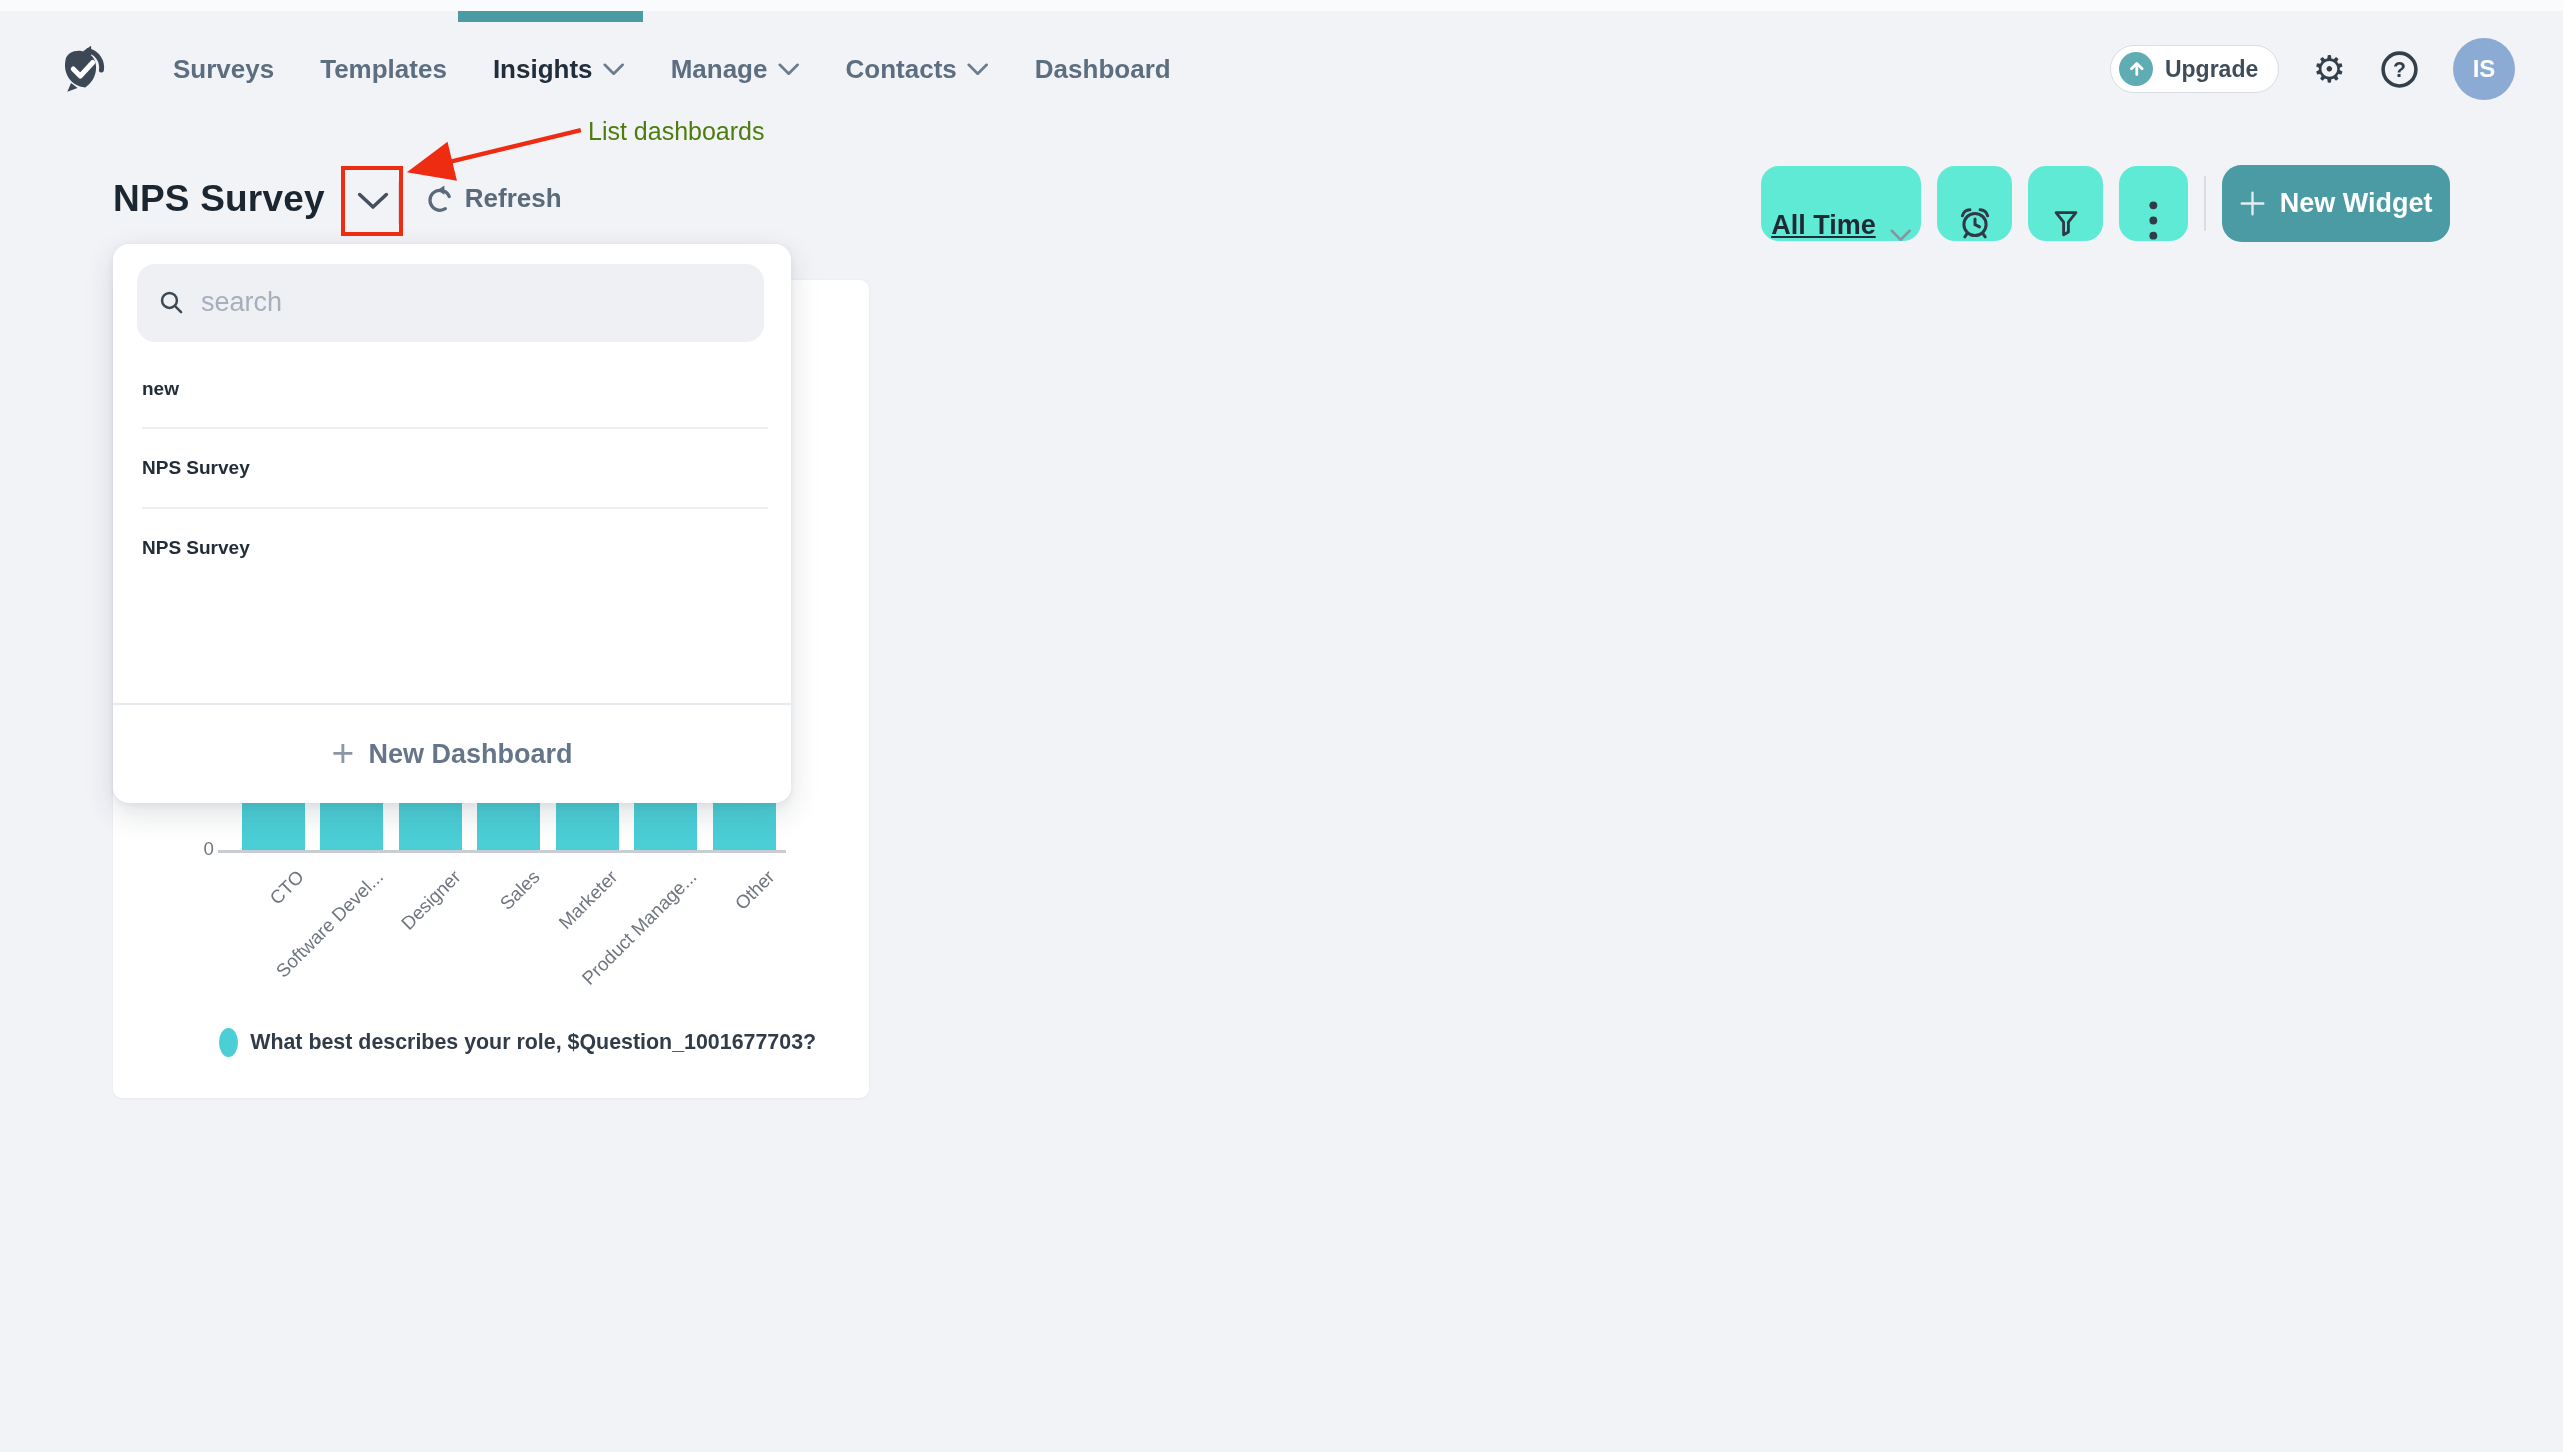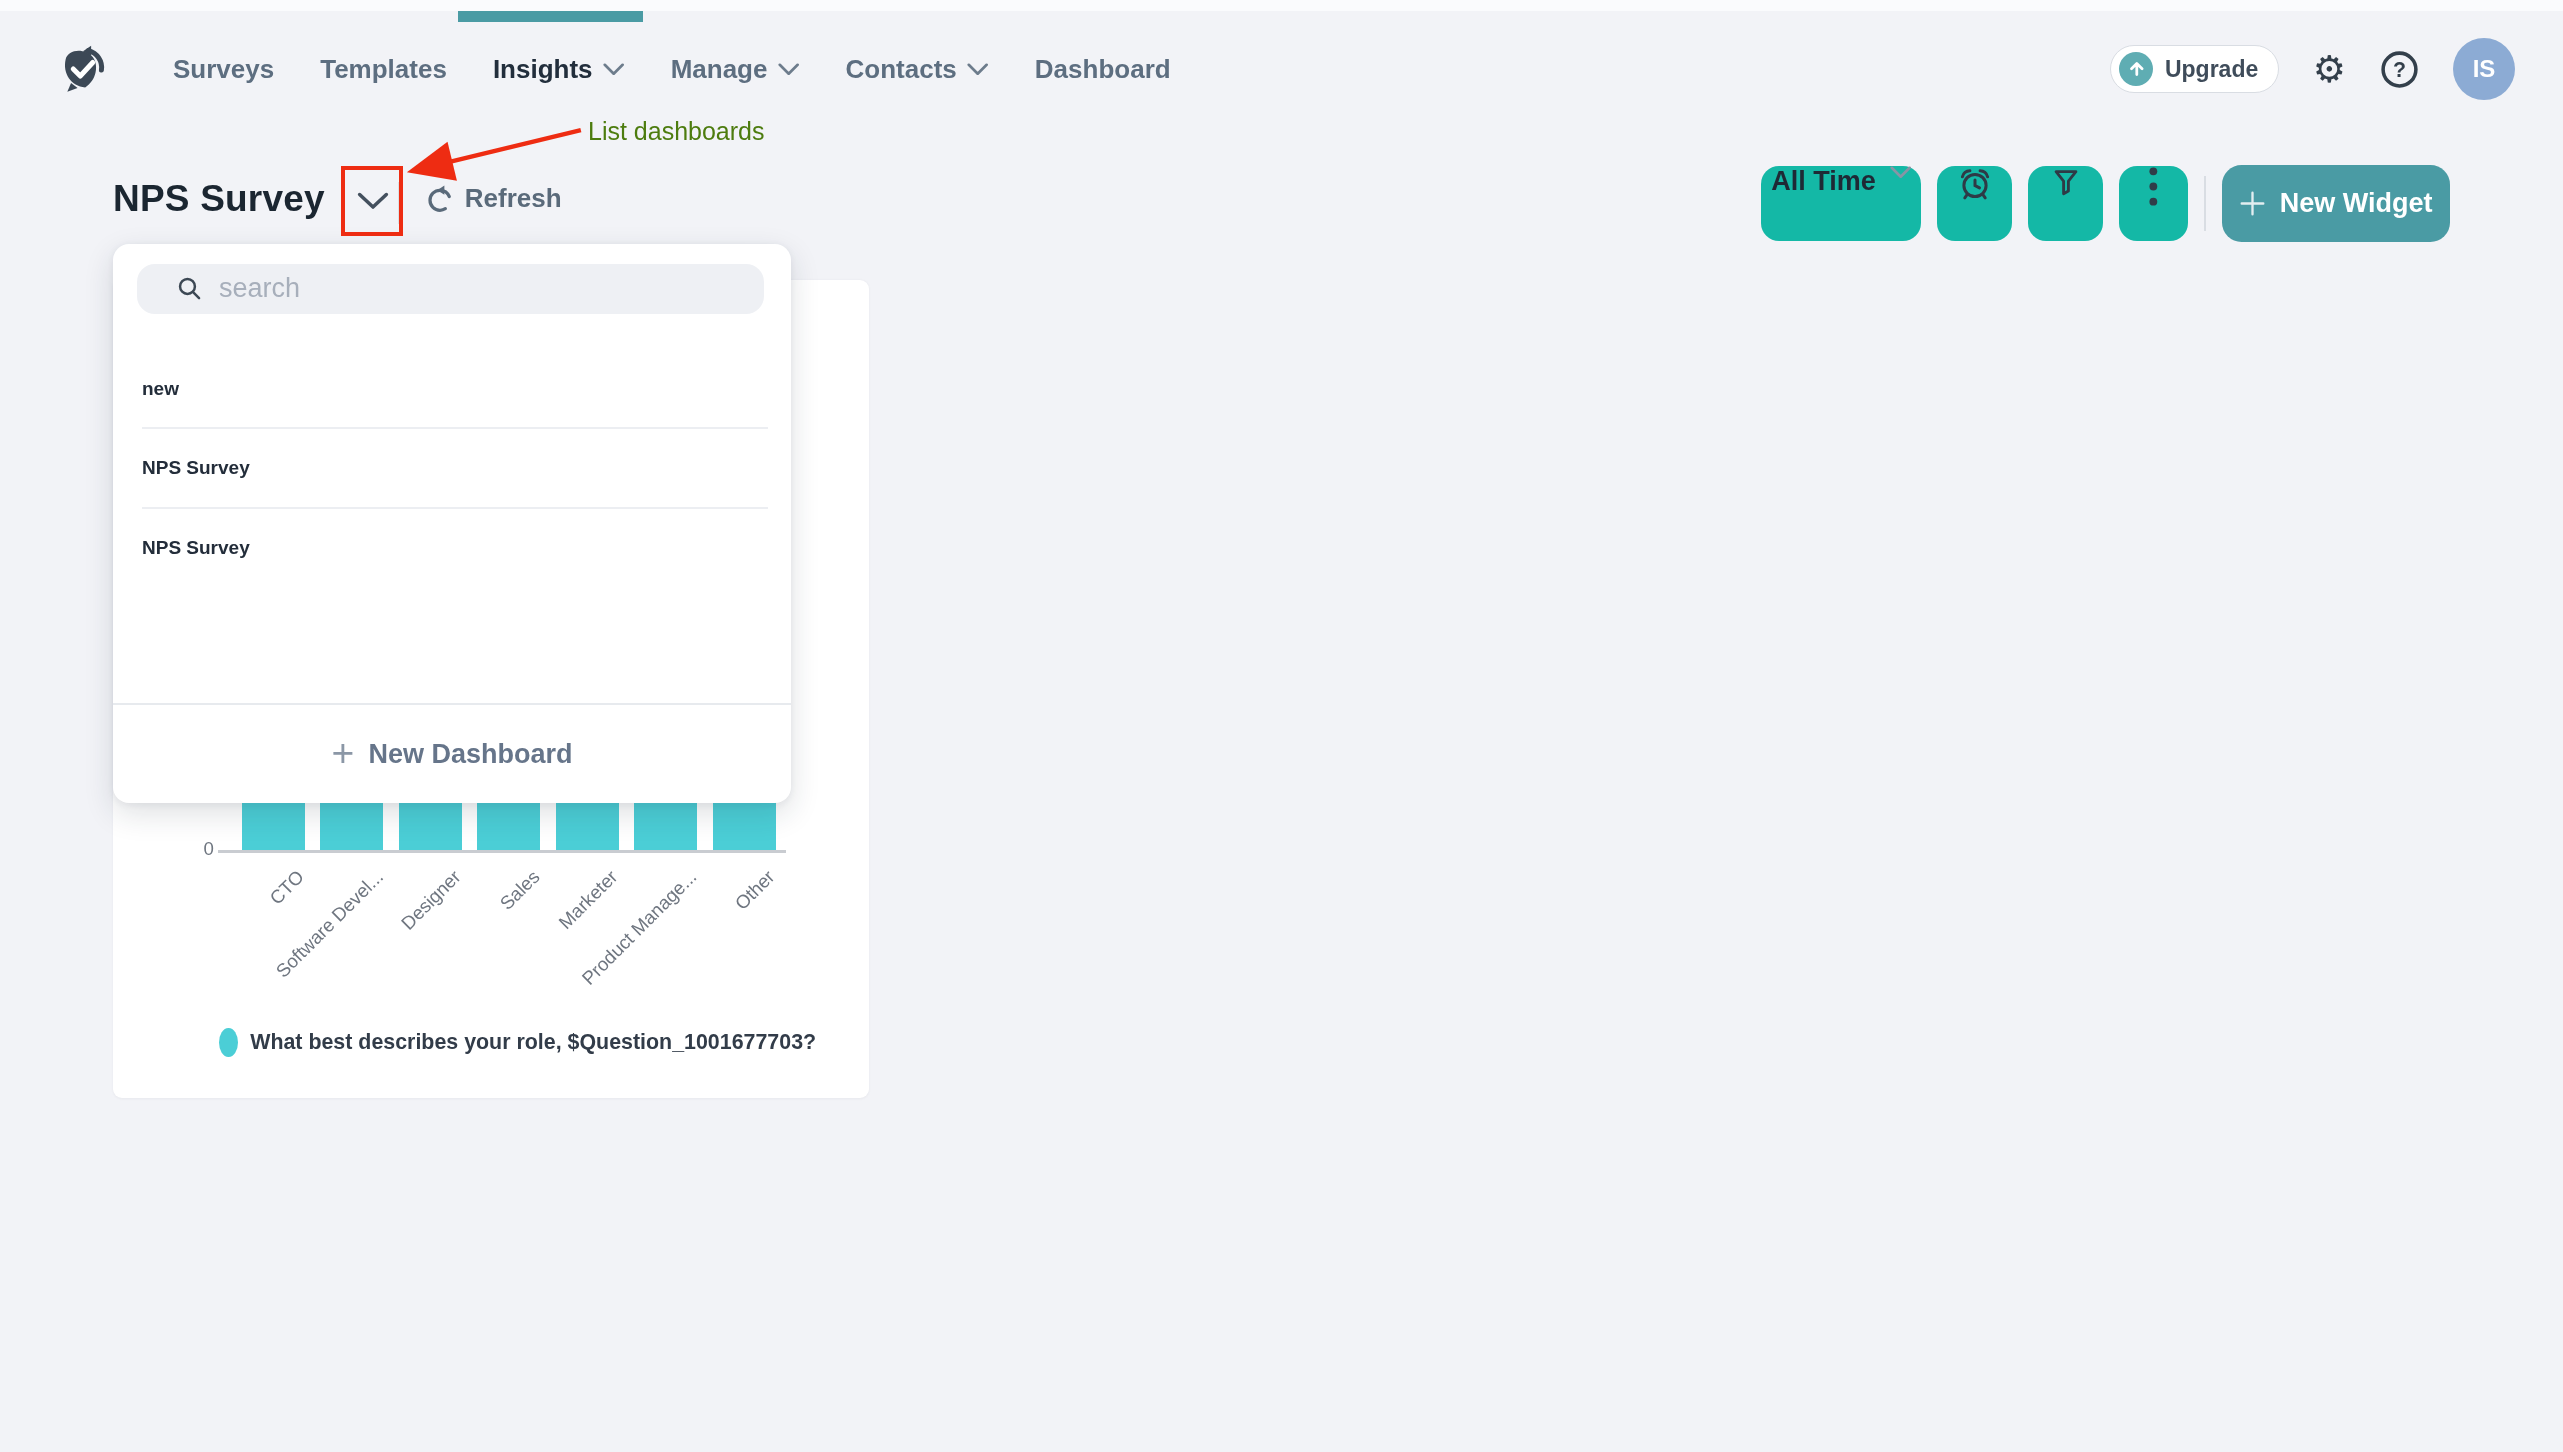--- a/index.html
+++ b/index.html
@@ -35,21 +35,21 @@
   .refresh { position:absolute; left:425px; top:183px; display:flex; align-items:center; gap:9.8px; cursor:pointer; }
   .refresh-label { font-size:26px; font-weight:700; color:#5a6a7a; }
 
   
   .ann-rect { position:absolute; left:341px; top:166px; width:62px; height:70px; border:4.4px solid #ee2c12; z-index:40; pointer-events:none; }
   .ann-arrow { position:absolute; left:392px; top:107px; z-index:40; pointer-events:none; }
   .ann-label { position:absolute; left:588px; top:117px; font-size:25px; color:#4d7c0f; z-index:40; }
 
   
   .toolbar { position:absolute; top:165px; right:113px; display:flex; align-items:center; gap:16px; }
-  .pill { background:#14b8a6; border-radius:18px; height:75px; display:flex; align-items:flex-start; justify-content:center; cursor:pointer; }
+  .pill { background:#5eead4; border-radius:18px; height:75px; display:flex; align-items:flex-end; justify-content:center; cursor:pointer;text-decoration:underline; }
   .time-pill { width:160px; gap:14.2px; }
   .time-label { font-size:27px; font-weight:700; color:#1e2935; }
   .icon-btn { width:75px; }
   .icon-btn.kebab-btn { width:69px; }
   .toolbar-divider { width:1.8px; height:55px; background:#d9dde3; }
   .new-widget-btn { width:228px; height:77px; background:#4a9ba4; border:none; border-radius:19.6px; display:flex; align-items:center; justify-content:center; gap:13.3px; cursor:pointer; }
   .new-widget-label { color:#fff; font-size:27px; font-weight:600; }
 
   
   .chart-card { position:absolute; left:113px; top:280px; width:756px; height:818px; background:#fff; border-radius:9px; box-shadow:0 0.9px 2.7px rgba(30,40,60,.05); z-index:1; }
@@ -58,21 +58,21 @@
   .axis-line { position:absolute; left:105px; top:570px; width:568px; height:2.7px; background:#c9ccd1; }
   .ytick { position:absolute; left:71px; top:558px; width:30px; text-align:right; font-size:18.7px; color:#6f7680; }
   .xlabel { position:absolute; font-size:18.7px; color:#6f7680; white-space:nowrap; transform:rotate(-45deg); transform-origin:100% 0; }
   .legend { position:absolute; left:106px; top:748px; display:flex; align-items:center; gap:12.5px; cursor:pointer; }
   .legend-dot { width:18.7px; height:29px; border-radius:50%; background:#4bced6; flex:0 0 auto; }
   .legend-label { font-size:21.4px; color:#323c49;font-weight:bold; }
 
   
   .dd-panel { position:absolute; left:113px; top:244px; width:678px; height:559px; background:#fff; border-radius:16px; z-index:20;
               box-shadow:0 10.7px 30px rgba(30,40,60,.14), 0 1.8px 7.1px rgba(30,40,60,.06); }
-  .dd-search { position:absolute; left:24px; right:27px; top:19.6px; height:50px; background:#eef0f4; border-radius:18px; display:flex; align-items:center; padding:0 39px; gap:16px; }
+  .dd-search { position:absolute; left:24px; right:27px; top:19.6px; height:78px; background:#eef0f4; border-radius:18px; display:flex; align-items:center; padding:0 21px; gap:16px; }
   .dd-search input { flex:1; border:none; outline:none; background:transparent; font-size:27px; color:#333; font-family:"Liberation Sans", sans-serif; }
   .dd-search input::placeholder { color:#a7afbb; }
   .dd-item { position:absolute; left:0; right:0; height:78px; display:flex; align-items:center; padding-left:29px; font-size:19px; font-weight:600; color:#232d3a; cursor:pointer; }
   .dd-divider { position:absolute; left:29px; right:23px; height:1.8px; background:#eceef2; }
   .dd-footer-divider { position:absolute; left:0; right:0; top:459px; height:1.8px; background:#e7eaee; }
   .dd-footer { position:absolute; left:0; right:0; top:461px; height:98px; display:flex; align-items:center; justify-content:center; gap:14.2px; cursor:pointer; }
   .dd-footer-plus { font-size:39px; font-weight:300; color:#8b97a6; line-height:1; margin-top:-3.6px; }
   .dd-footer-label { font-size:27px; font-weight:600; color:#66758a; }
 </style>
 </head>

